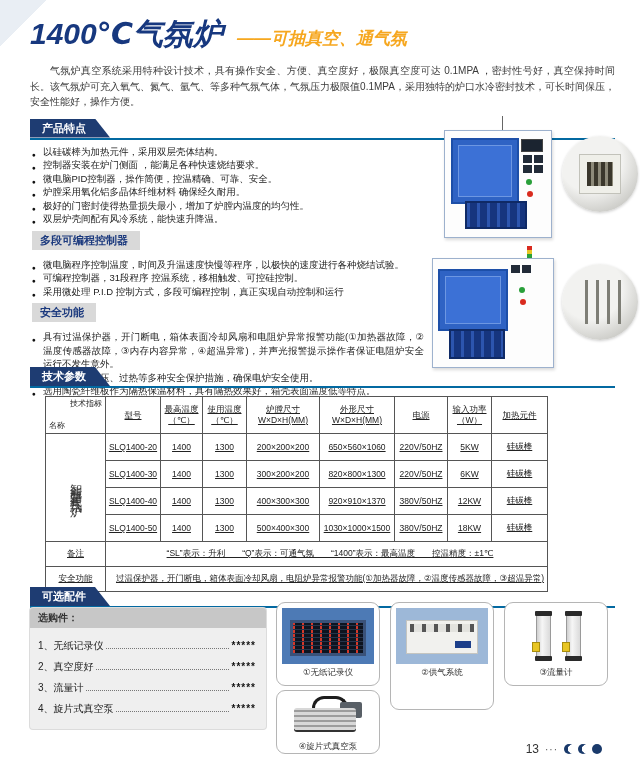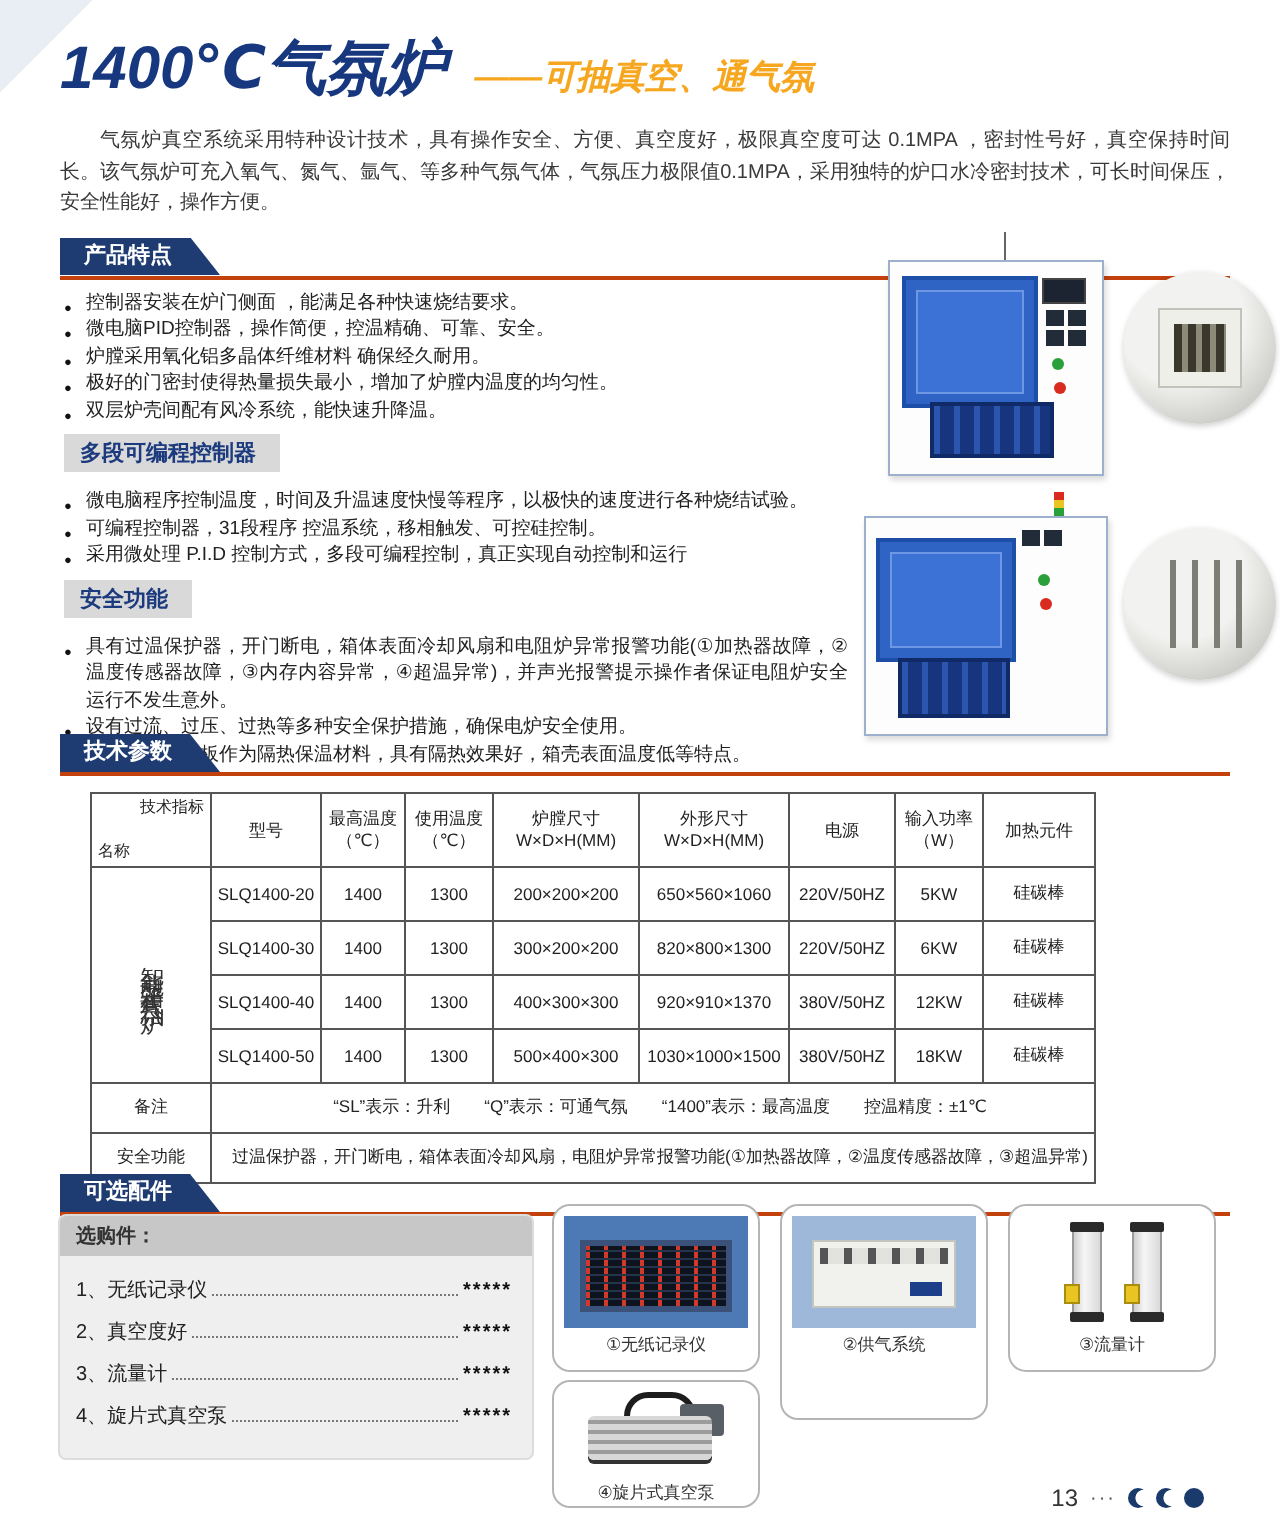--- a/index.html
+++ b/index.html
@@ -11,21 +11,21 @@
 
   
   .titlebar{white-space:nowrap;font-style:italic;}
   .title{font-size:30px;font-weight:bold;color:#17387f;letter-spacing:0px;}
   .subtitle{font-size:17px;font-weight:bold;color:#f6a71f;margin-left:14px;}
 
   .intro{margin:8px 0 0 0;width:585px;font-size:10px;line-height:1.55;color:#3a3a3a;
          text-indent:2em;text-align:justify;}
 
   
-  .section-head{margin-top:9px;width:585px;border-bottom:2px solid #c2410c;line-height:0;font-family:Liberation Serif, serif;}
+  .section-head{margin-top:9px;width:585px;border-bottom:2px solid #0369a1;line-height:0;font-family:Liberation Serif, serif;}
   .badge{display:inline-block;background:#1e3c72;color:#fff;font-size:11px;font-weight:bold;
          line-height:17px;padding:1px 24px 1px 12px;
          clip-path:polygon(0 0,calc(100% - 15px) 0,100% 100%,0 100%);}
 
   .subhead{display:inline-block;background:#d9d9d9;color:#1c3a7e;font-size:11px;font-weight:bold;
            padding:2px 12px 2px 8px;margin:5px 0 3px 2px;}
 
   ul.bullets{list-style:none;margin:5px 0 0 2px;padding:0;width:392px;}
   ul.bullets li{position:relative;padding-left:11px;font-size:9.5px;line-height:13.5px;
                 color:#222;text-align:justify;}
@@ -53,21 +53,21 @@
          width:40px;height:38px;background:#efefe9;border:1px solid #c2c2ba;}
   .inset .hole{position:absolute;left:50%;top:50%;transform:translate(-50%,-50%);
          width:26px;height:24px;background:#3a372c;
          background-image:repeating-linear-gradient(90deg,transparent 0 4px,#8d8a7a 4px 7px);}
   .inset .rods{position:absolute;left:50%;top:50%;transform:translate(-50%,-50%);
          width:42px;height:44px;background:linear-gradient(100deg,#e8e8e4 0 30%,#d6d6d0 70%,#c4c4bc 100%);
          background-image:repeating-linear-gradient(90deg,transparent 0 6px,#7e7e76 6px 9px,transparent 9px 11px);}
 
   
   .specs-zone{position:absolute;left:30px;top:358px;width:585px;}
-  table.specs{border-collapse:collapse;margin:8px 16px 0 15px;table-layout:fixed;width:475px;}
+  table.specs{border-collapse:collapse;margin:8px 16px 0 15px;table-layout:fixed;width:475px;text-decoration:underline;}
   table.specs th,table.specs td{border:1px solid #555;font-size:8.5px;text-align:center;
         padding:2px 1px;color:#222;background:#fff;}
   table.specs th{font-weight:normal;white-space:pre-line;line-height:1.25;height:28px;}
   th.corner{position:relative;padding:0;
         background-image:linear-gradient(to bottom right,transparent calc(50% - .7px),#666 calc(50% - .7px),#666 calc(50% + .7px),transparent calc(50% + .7px));}
   th.corner .c-top{position:absolute;right:3px;top:2px;font-size:8px;}
   th.corner .c-bot{position:absolute;left:3px;bottom:2px;font-size:8px;}
   td.group{padding:0;}
   td.group span{writing-mode:vertical-rl;text-orientation:upright;font-size:12px;letter-spacing:3px;color:#333;}
   tr.data td{height:22px;}
@@ -138,20 +138,21 @@
       <span class="title">1400℃气氛炉</span><span class="subtitle">——可抽真空、通气氛</span>
     </div>
 
     <p class="intro">气氛炉真空系统采用特种设计技术，具有操作安全、方便、真空度好，极限真空度可达 0.1MPA ，密封性号好，真空保持时间长。该气氛炉可充入氧气、氮气、氩气、等多种气氛气体，气氛压力极限值0.1MPA，采用独特的炉口水冷密封技术，可长时间保压，安全性能好，操作方便。</p>
 
     <div class="section-head">
       <span class="badge">产品特点</span>
     </div>
 
     <ul class="bullets">
+      <li>以硅碳棒为加热元件，采用双层壳体结构。</li>
       <li>控制器安装在炉门侧面 ，能满足各种快速烧结要求。</li>
       <li>微电脑PID控制器，操作简便，控温精确、可靠、安全。</li>
       <li>炉膛采用氧化铝多晶体纤维材料 确保经久耐用。</li>
       <li>极好的门密封使得热量损失最小，增加了炉膛内温度的均匀性。</li>
       <li>双层炉壳间配有风冷系统，能快速升降温。</li>
     </ul>
 
     <div class="subhead">多段可编程控制器</div>
     <ul class="bullets">
       <li>微电脑程序控制温度，时间及升温速度快慢等程序，以极快的速度进行各种烧结试验。</li>

